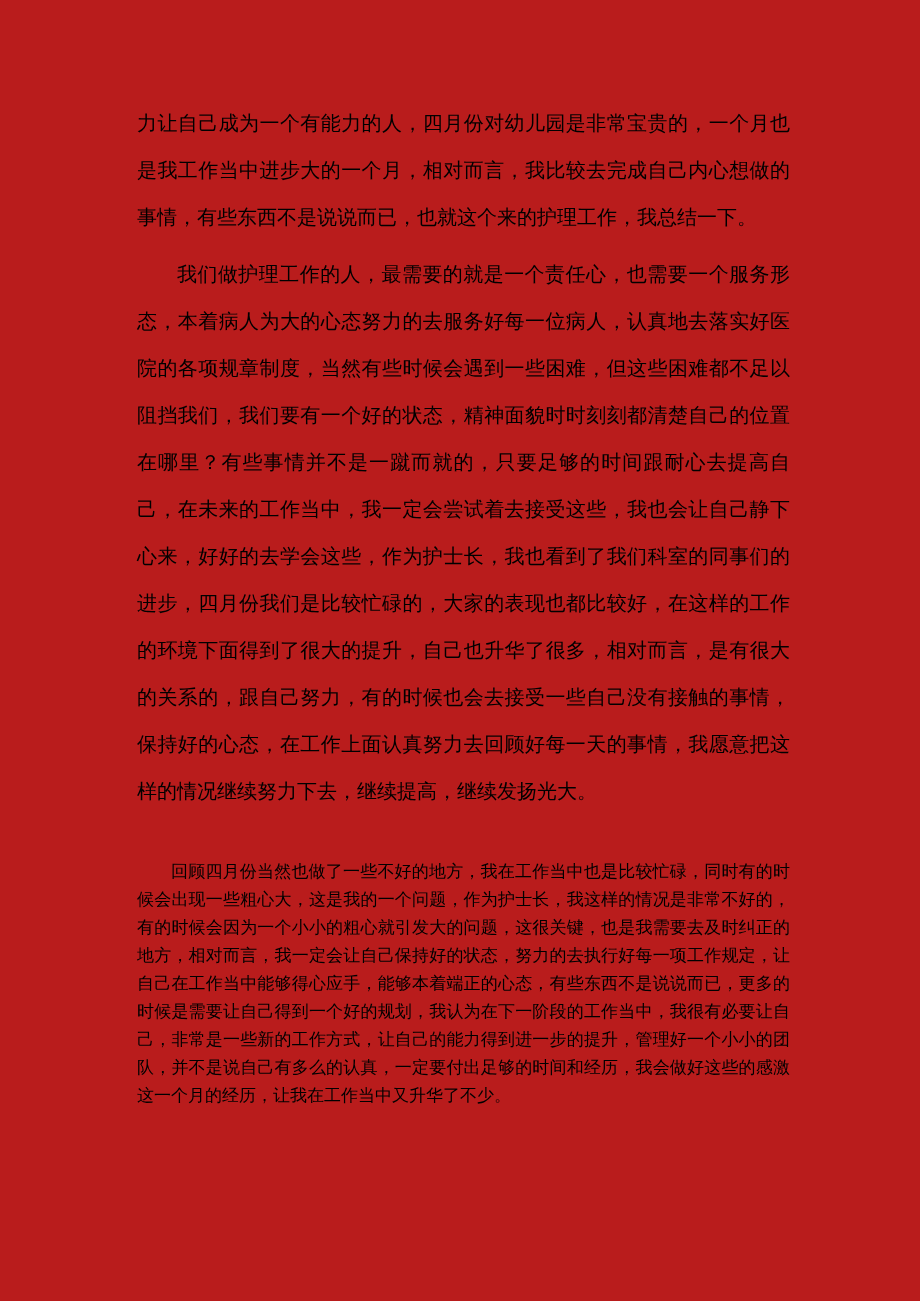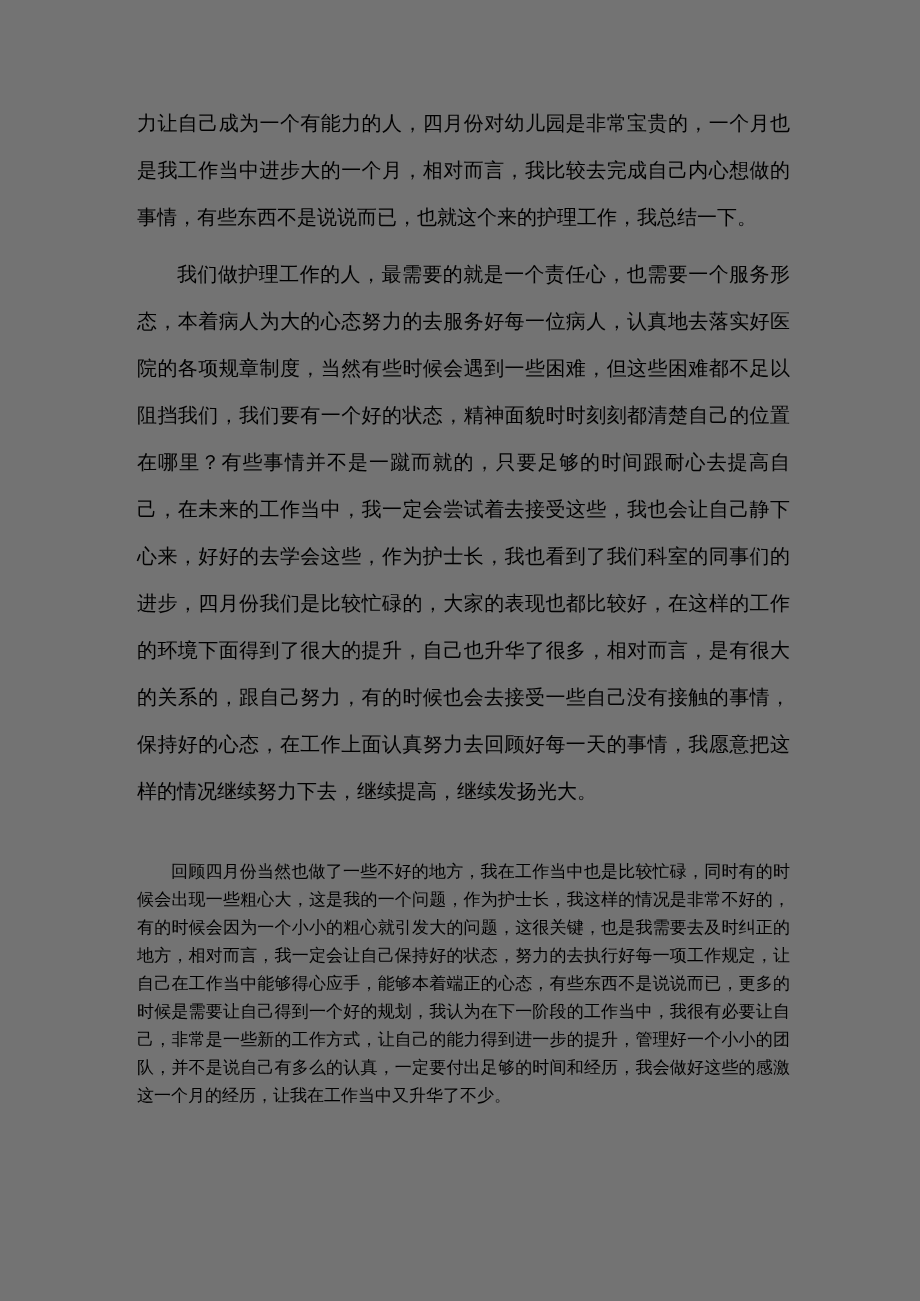--- a/index.html
+++ b/index.html
@@ -13,21 +13,21 @@
     position: relative;
     font-family: "DejaVu Serif", "Liberation Serif", serif;
     color: #000000;
     overflow: hidden;
   }
   .page {
     box-sizing: border-box;
     width: 920px;
     height: 1301px;
     padding: 100px 130px 60px 137px;
-    background: #737373;
+    background: #b91c1c;
   }
   .para {
     margin: 0;
     text-align: justify;
     text-align-last: left;
     word-break: break-all;
     color: #000000;
   }
   .para.wide {
     font-size: 20px;

